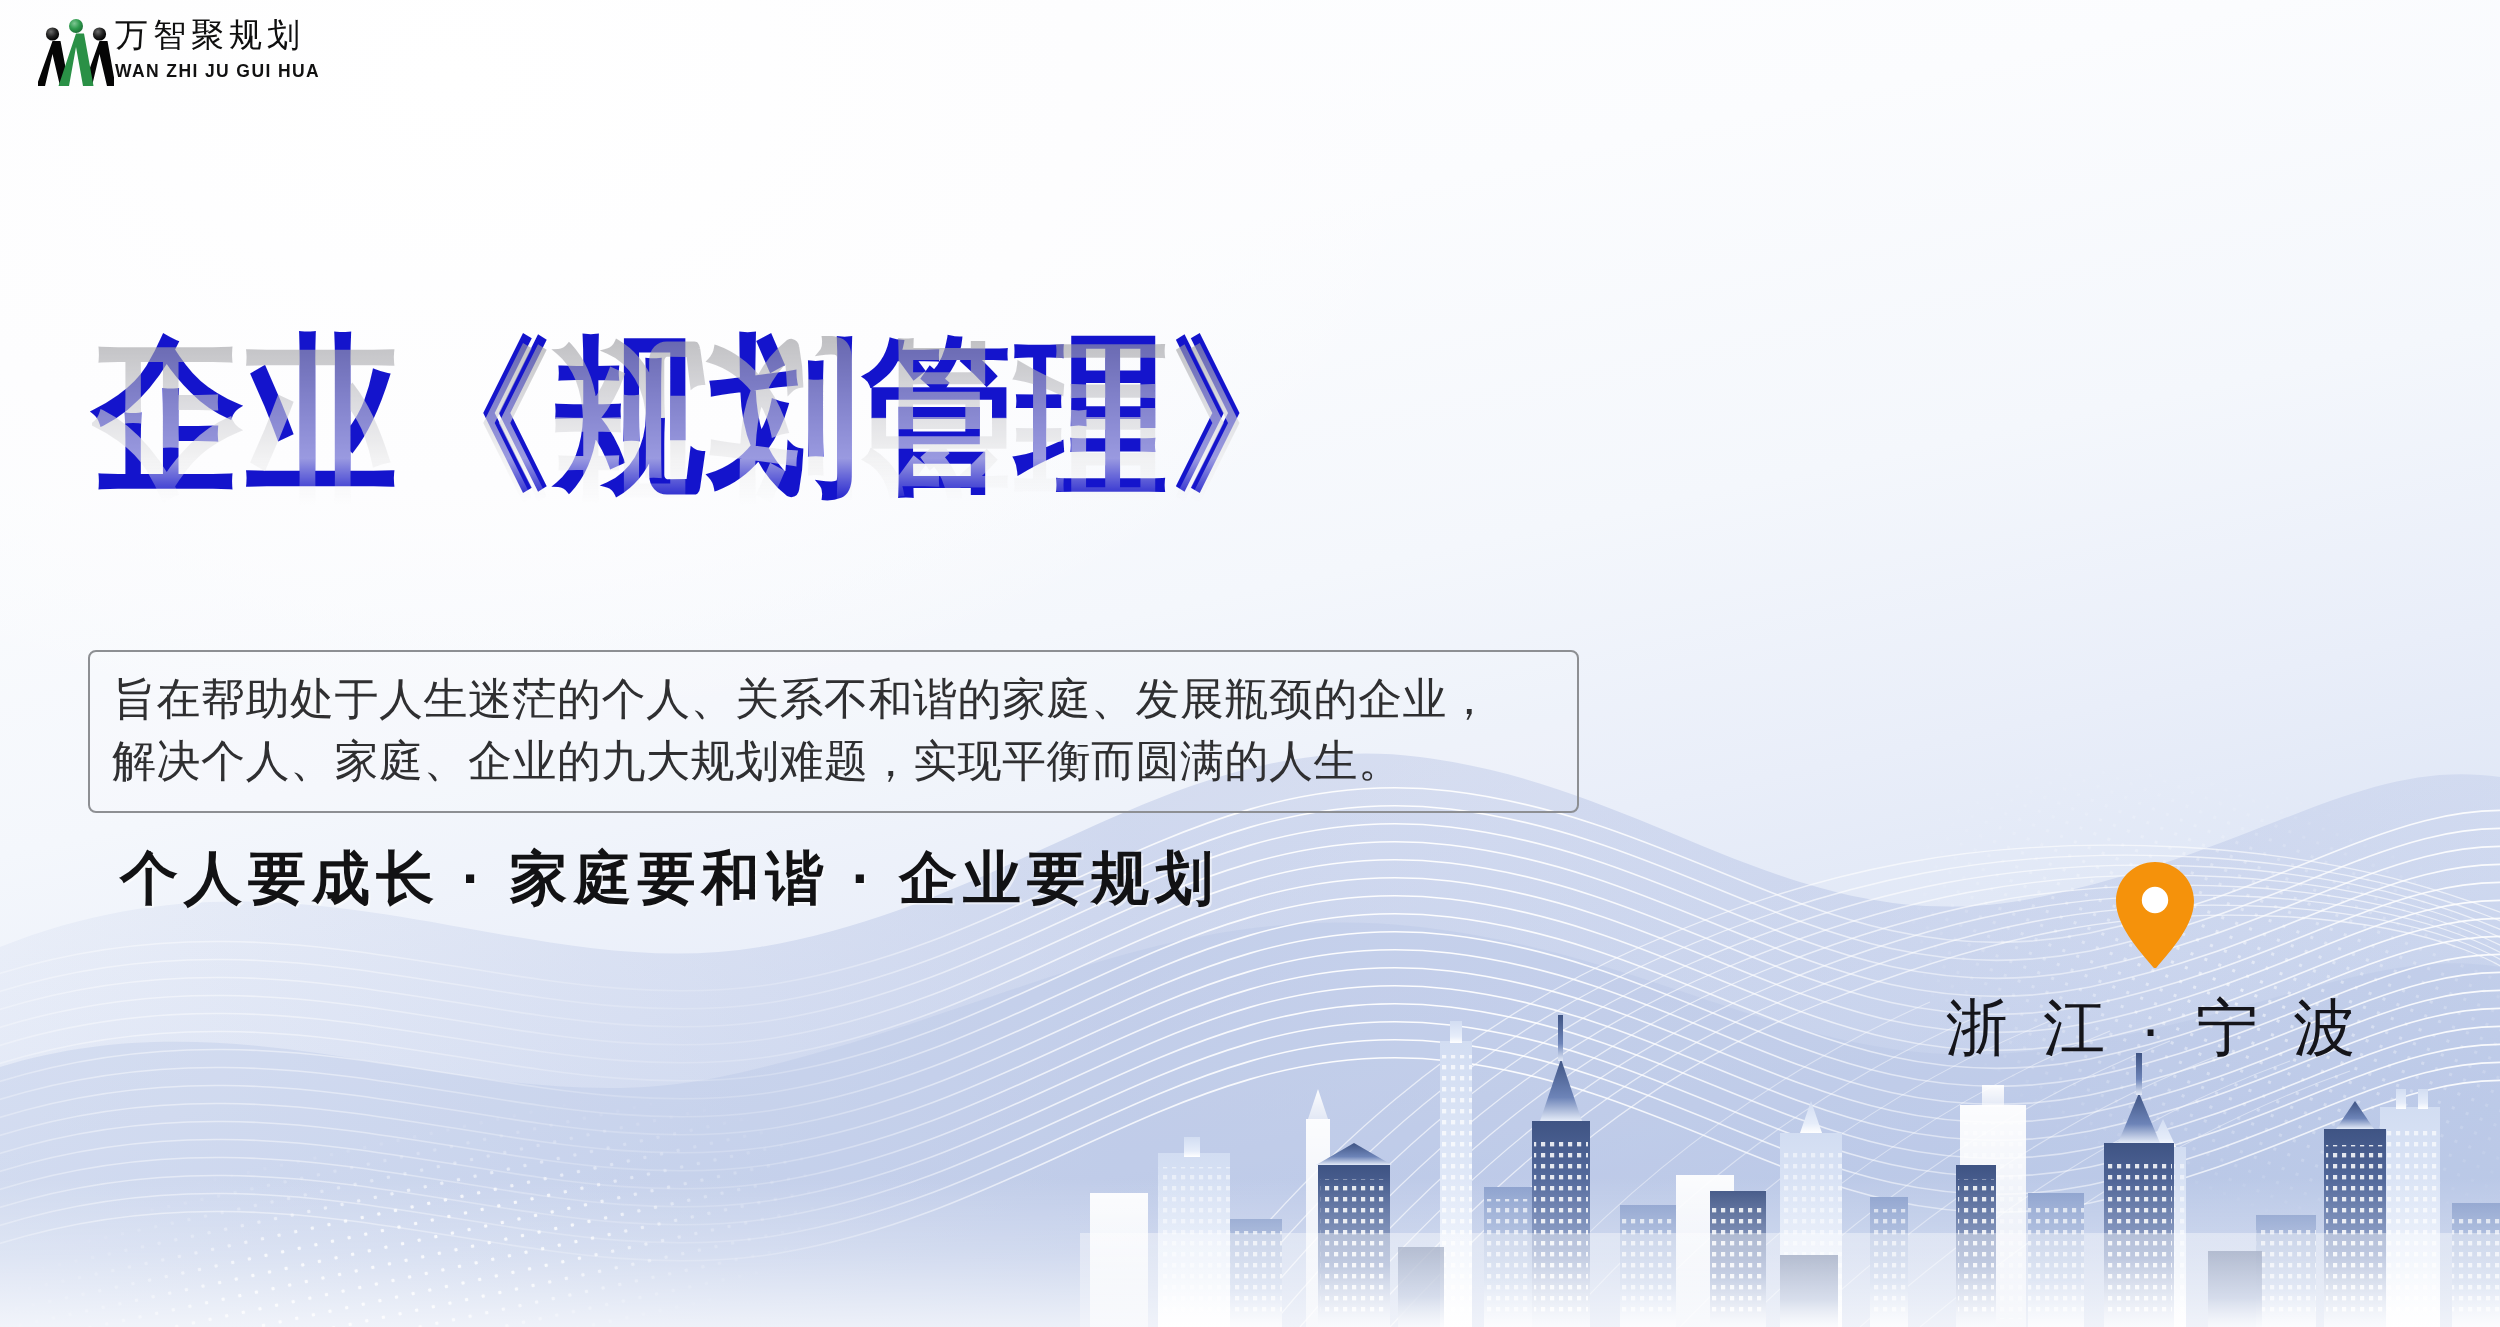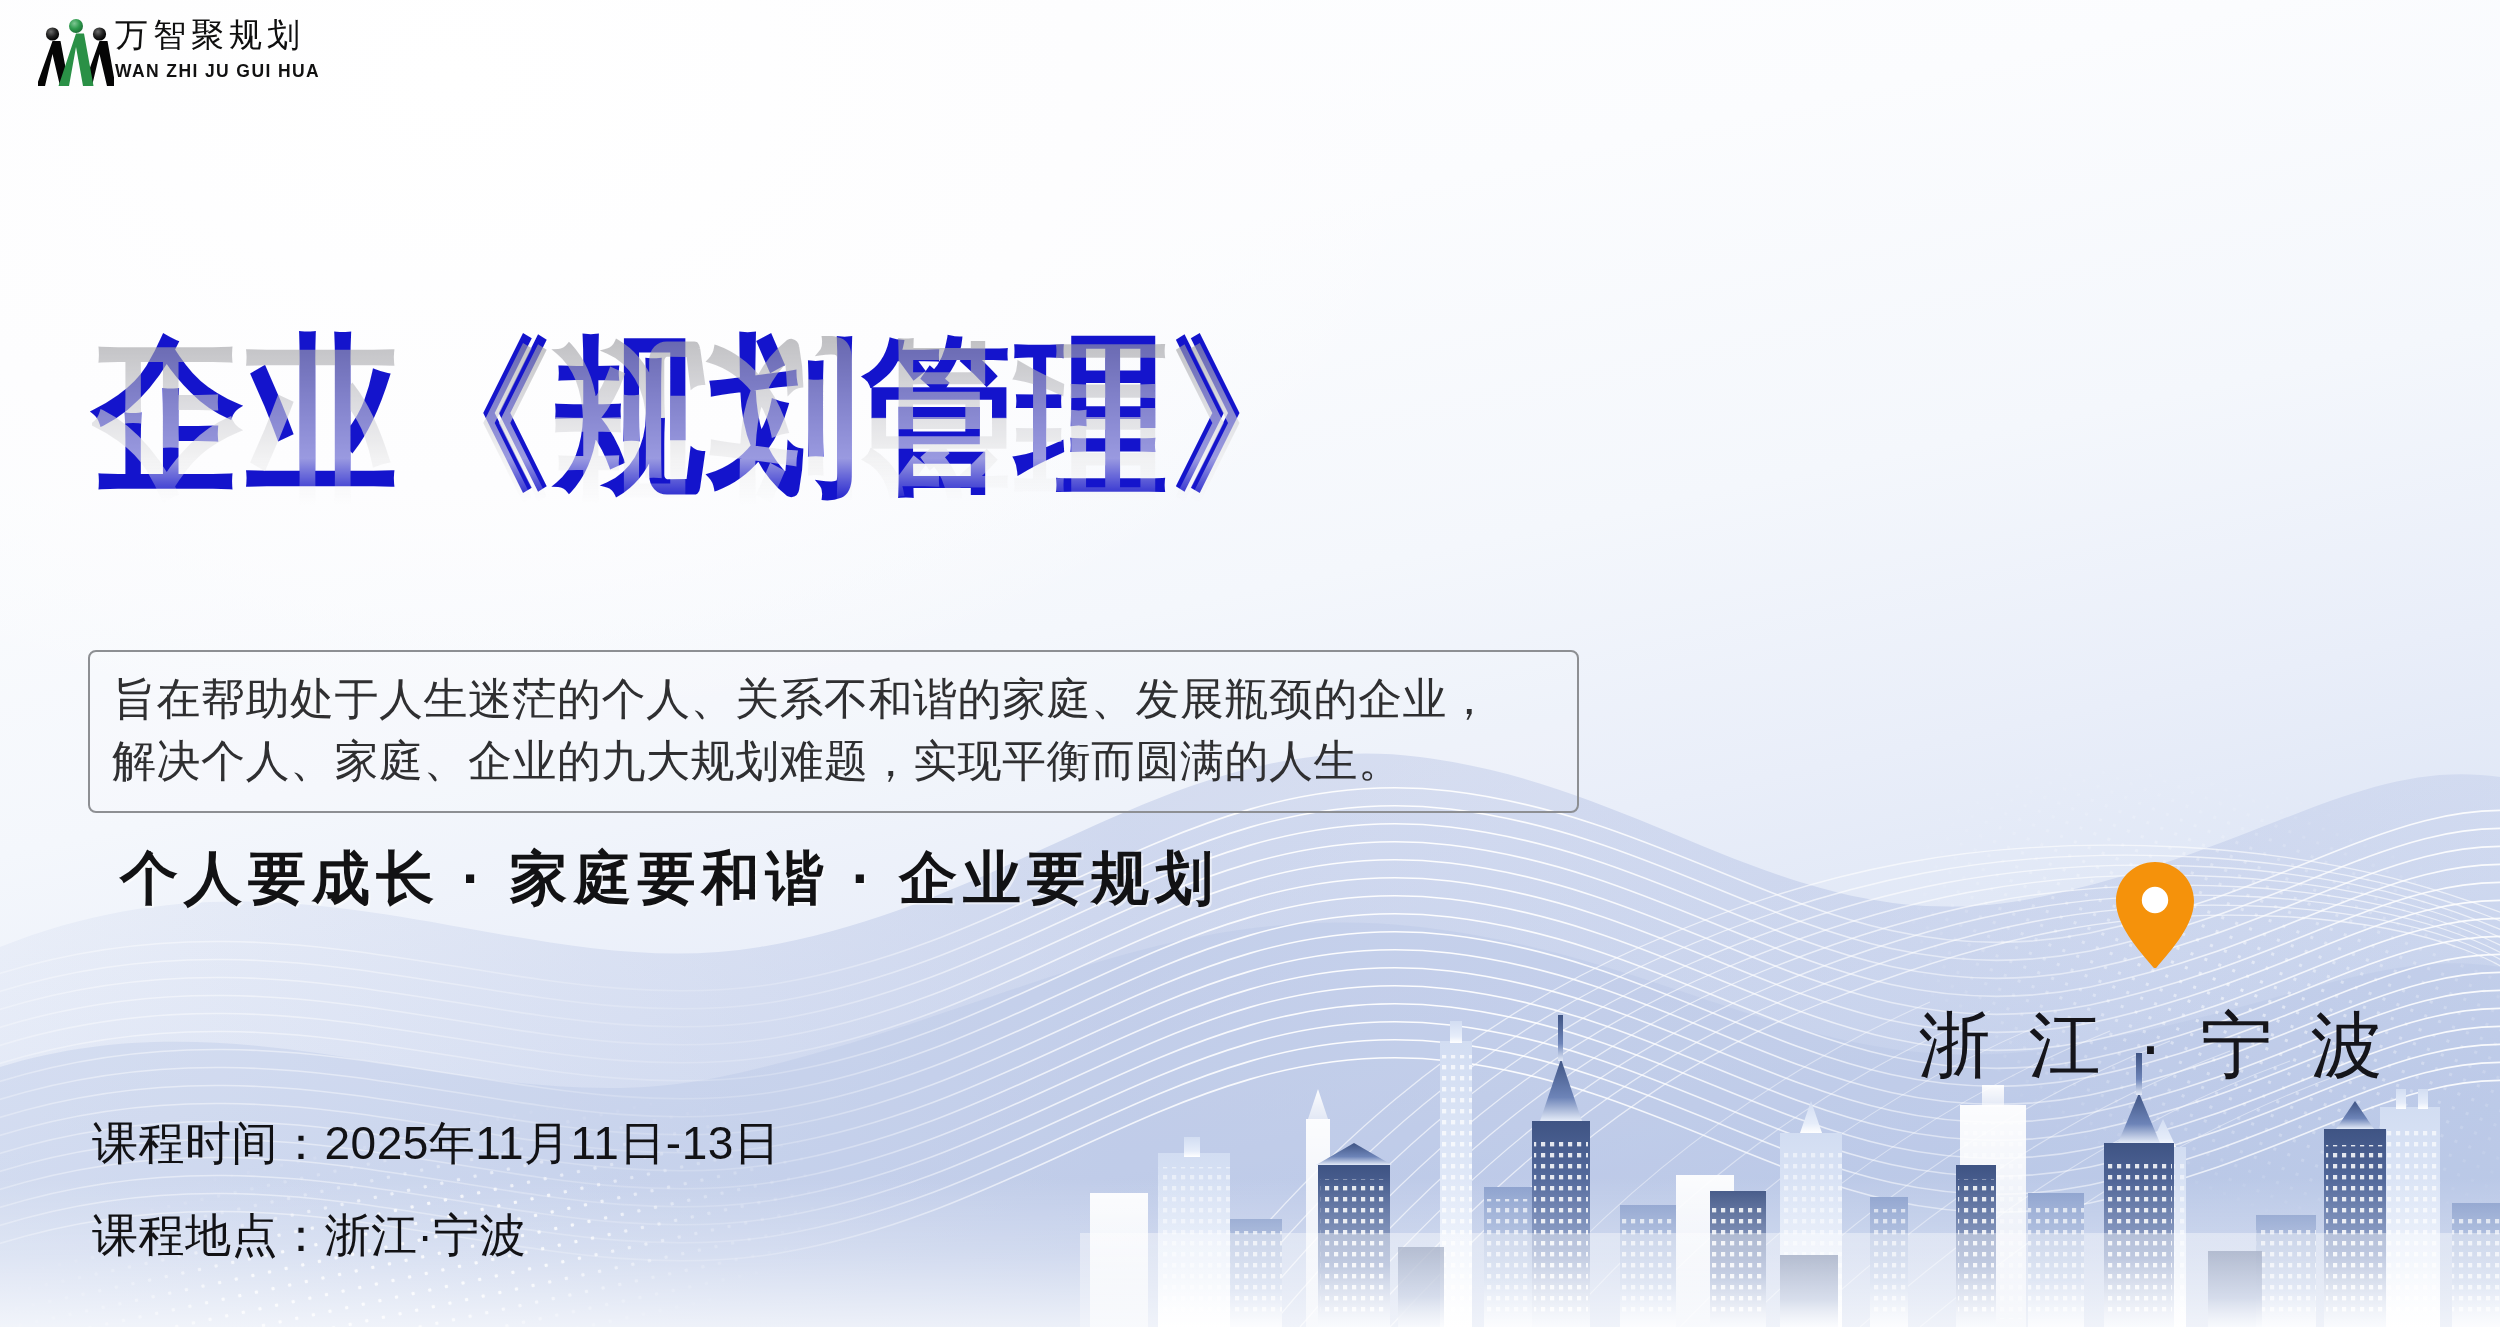--- a/index.html
+++ b/index.html
@@ -98,23 +98,23 @@
     text-shadow:2px 2px 0 rgba(255,255,255,.5);
   }
 
   
   .loc-badge{
     position:absolute;left:1945px;top:860px;width:420px;
     display:flex;flex-direction:column;align-items:center;
   }
   .pin{width:82px;height:110px;display:block;}
   .loc-text{
-    margin-top:28px;
-    font-family:"Liberation Sans","DejaVu Sans",sans-serif;
-    font-weight:500;font-size:72px;letter-spacing:9px;color:#15151a;
+    margin-top:16px;
+    font-family:"Liberation Sans","DejaVu Sans",sans-serif;
+    font-weight:500;font-size:62px;letter-spacing:9px;color:#15151a;
     white-space:nowrap;
   }
 
   
   .info{position:absolute;left:92px;top:1120px;}
   .info-line{
     font-family:"Liberation Sans","DejaVu Sans",sans-serif;
     font-size:46px;line-height:1.0;color:#121215;font-weight:500;
     letter-spacing:.5px;white-space:nowrap;margin-bottom:46px;
   }
@@ -355,18 +355,14 @@
   <div class="tagline">个人要成长 · 家庭要和谐 · 企业要规划</div>
 
   <div class="loc-badge">
     <svg class="pin" viewBox="0 0 82 110">
       <path d="M41,2 C19.5,2 2,19.5 2,41 C2,68 31,96.5 39.2,107.2 C40.1,108.4 41.9,108.4 42.8,107.2 C51,96.5 80,68 80,41 C80,19.5 62.5,2 41,2 Z" fill="#F5920B"></path>
       <circle cx="41" cy="40" r="13.2" fill="#ffffff"></circle>
     </svg>
     <div class="loc-text">浙 江 · 宁 波</div>
   </div>
 
-  <div class="info">
-    <div class="info-line">课程时间：2025年11月11日-13日</div>
-    <div class="info-line">课程地点：浙江·宁波</div>
-  </div>
 
 </div>
 
 </body></html>

